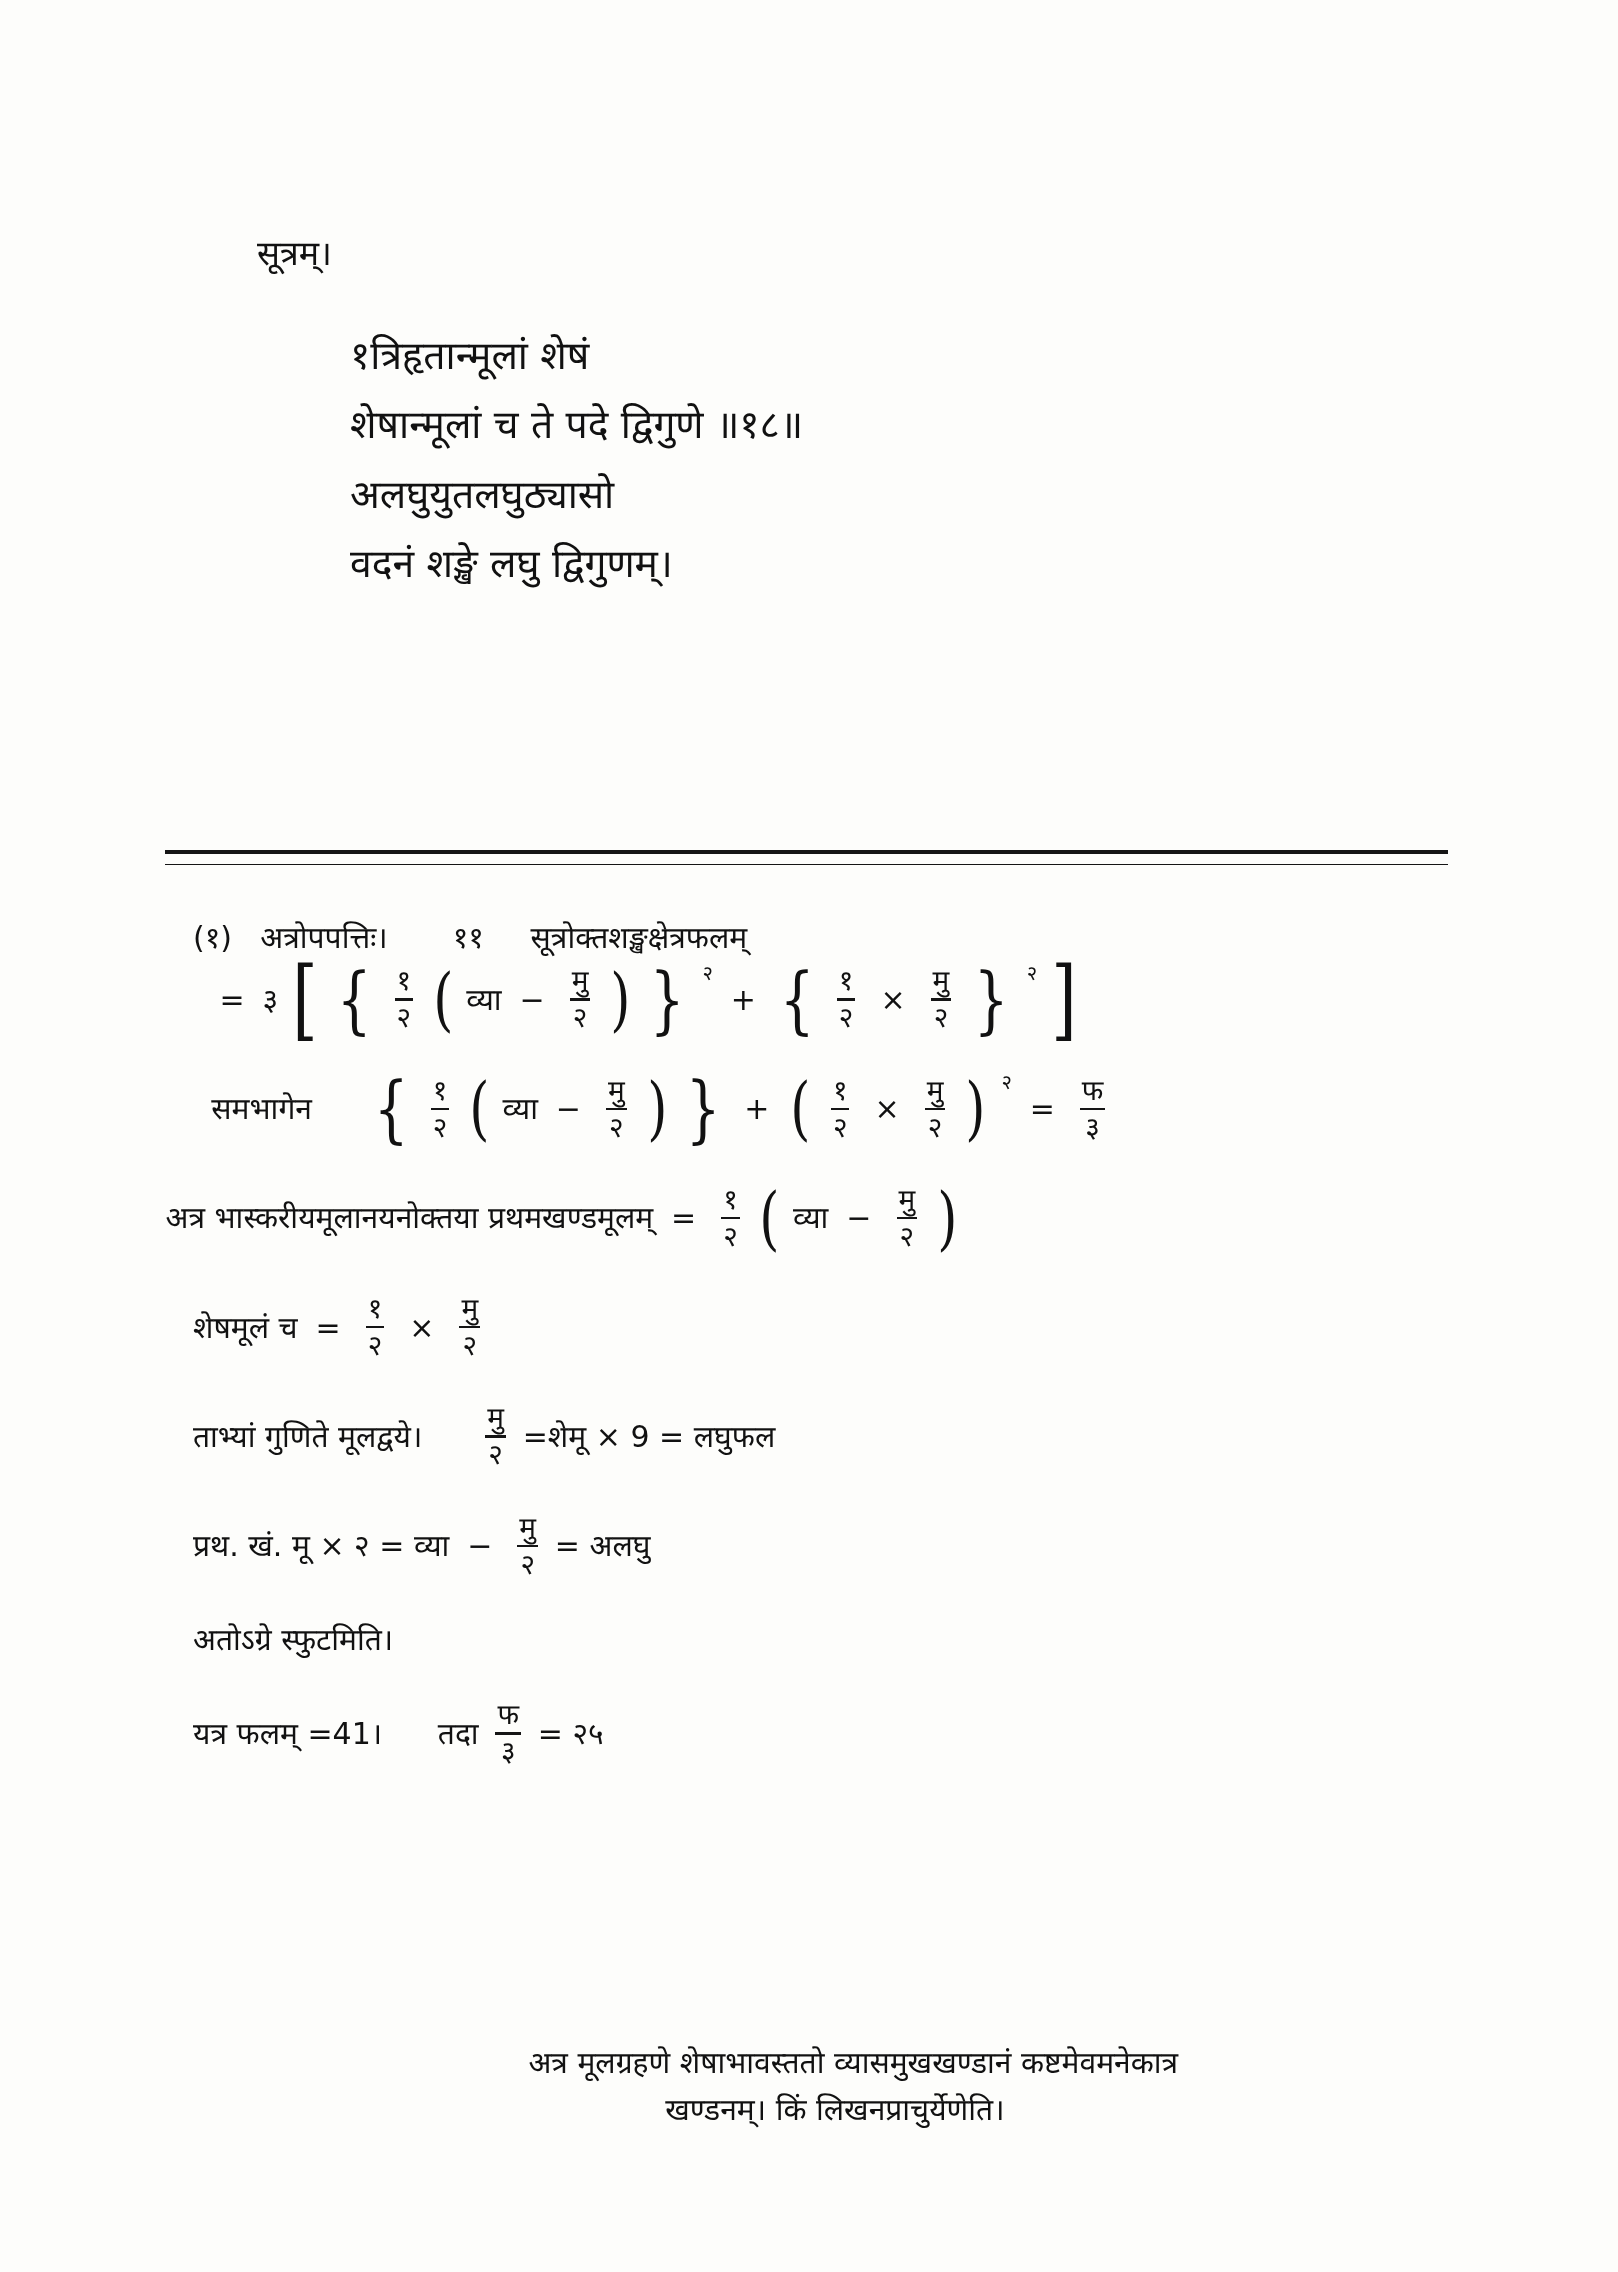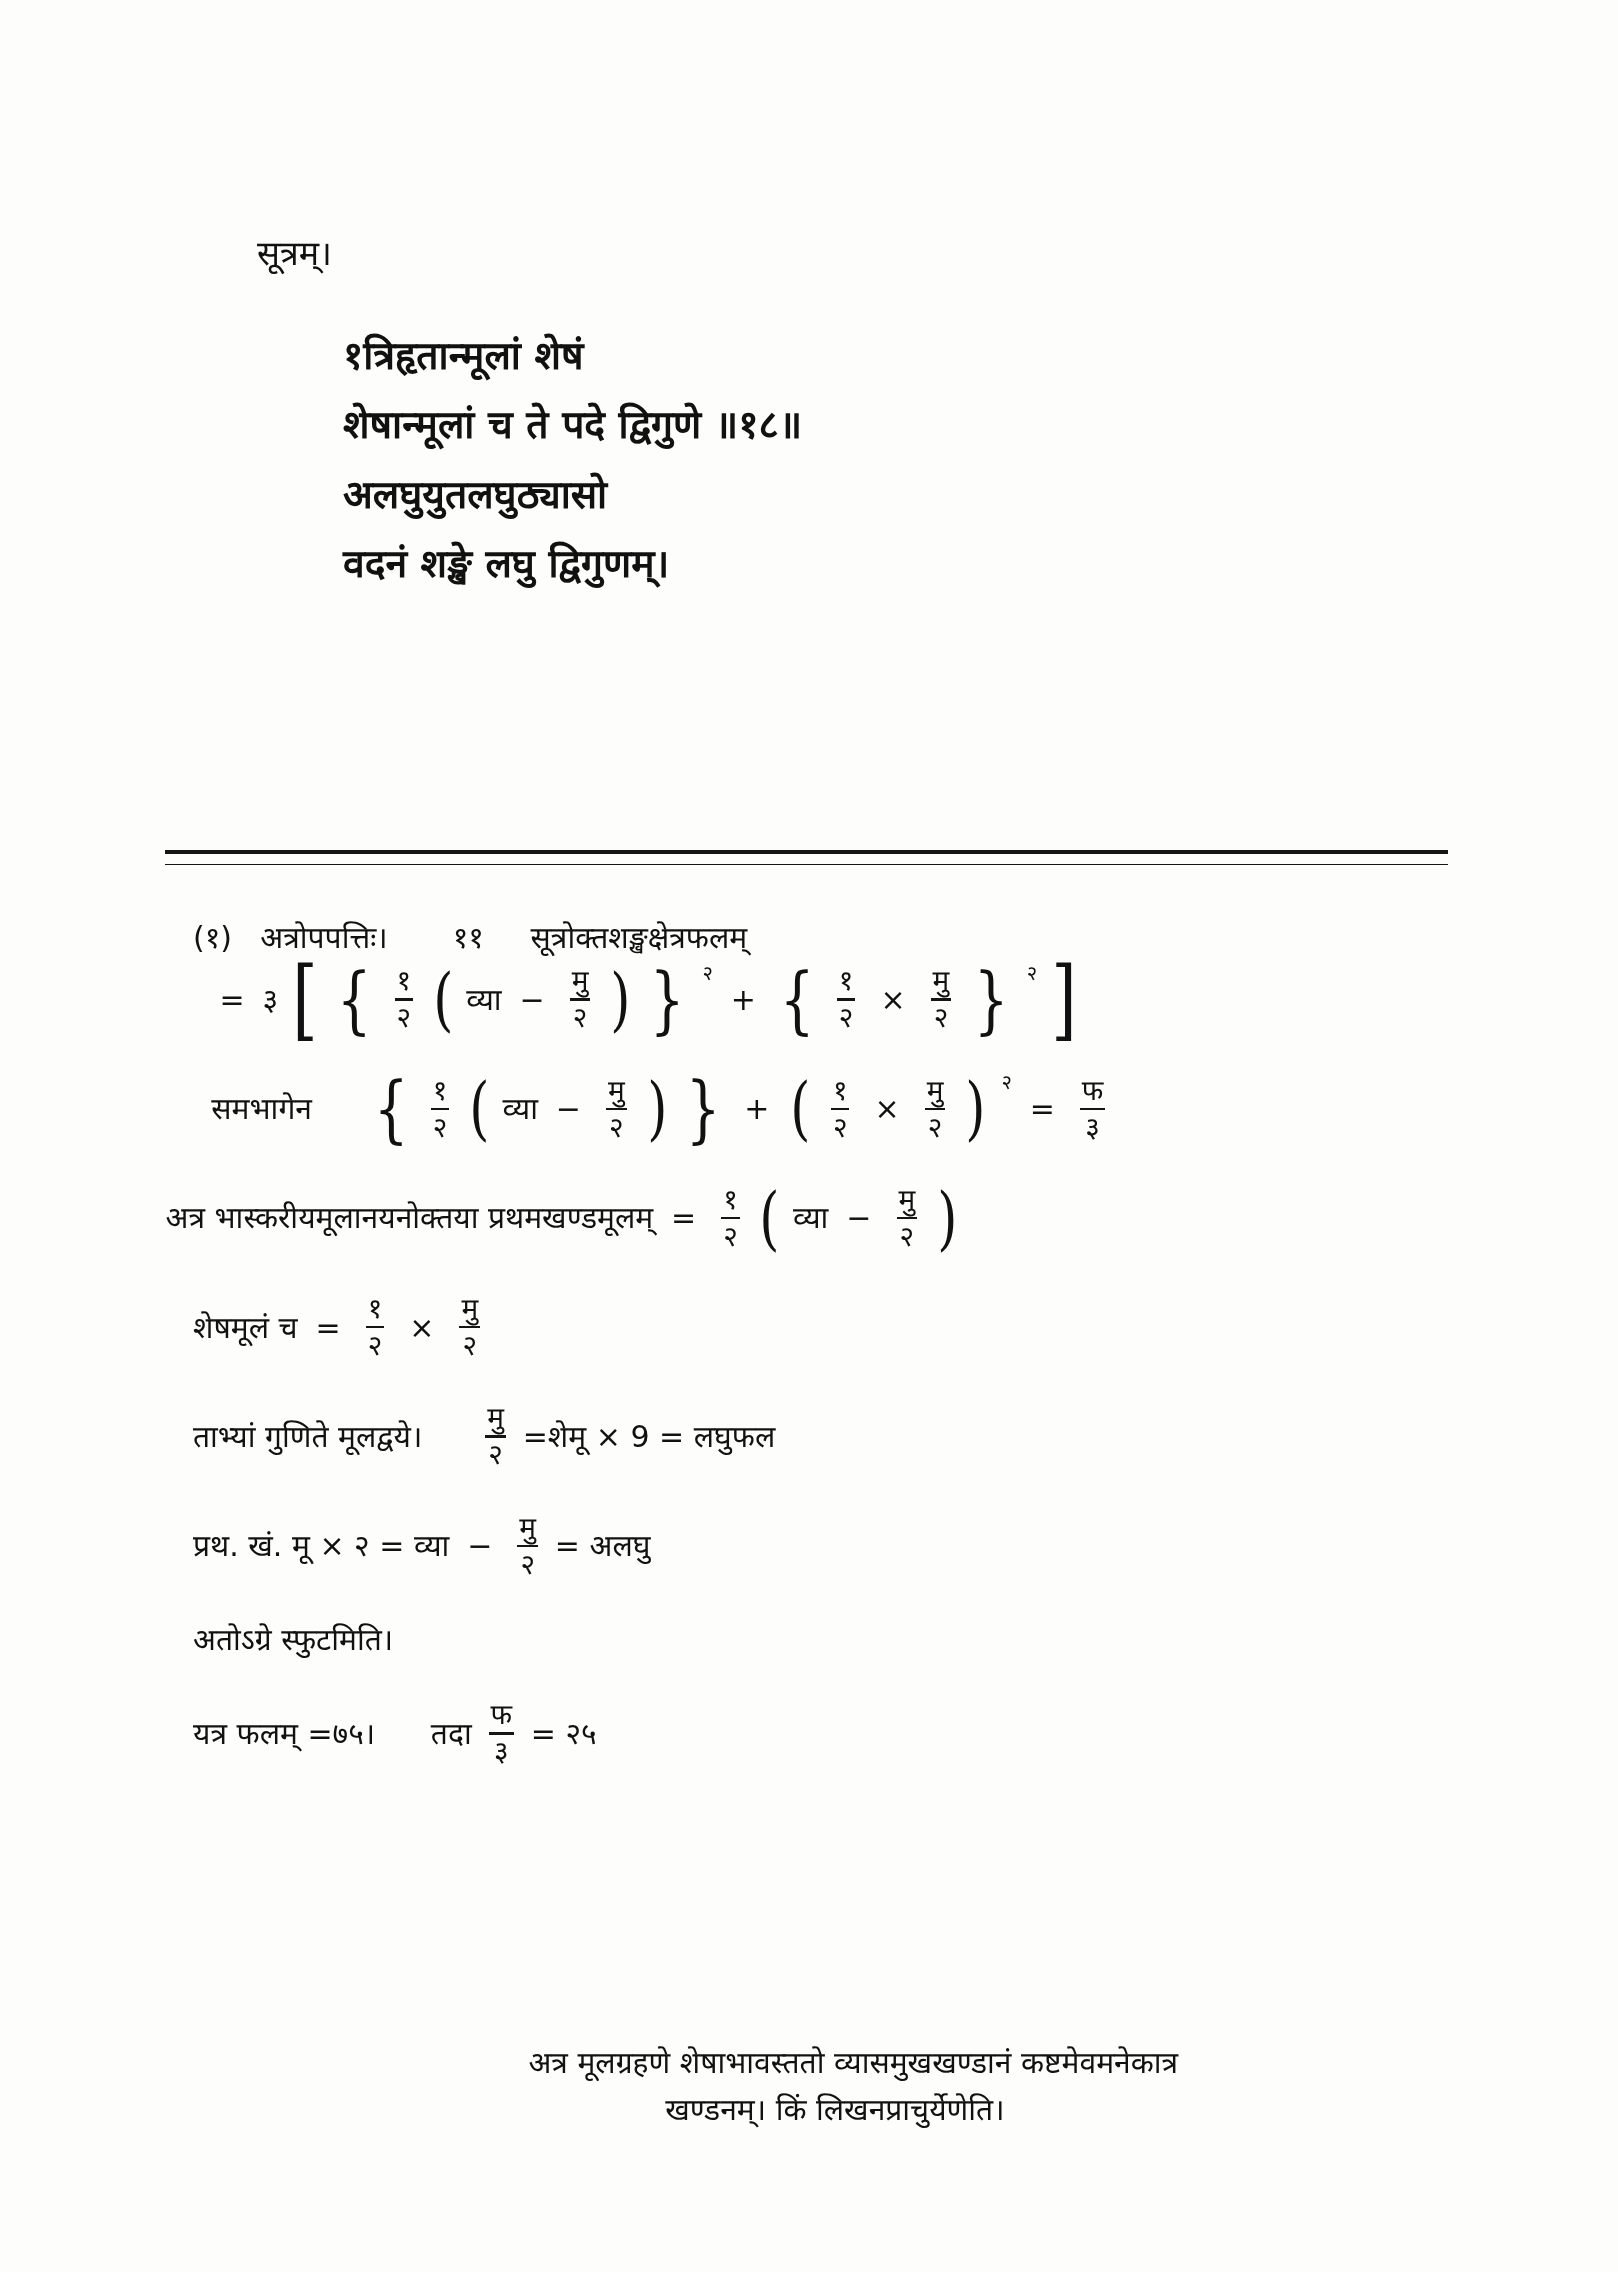--- a/index.html
+++ b/index.html
@@ -29,23 +29,22 @@
   }
   .sutra-label {
     position: absolute;
     top: 229px;
     left: 257px;
     font-size: 34px;
   }
   .verse-block {
     position: absolute;
     top: 321px;
-    left: 343px;
+    left: 350px;
     width: 1146px;
-    font-weight: bold;
   }
   .verse-line {
     font-size: 39px;
     line-height: 1.78;
     white-space: nowrap;
   }
   .rule {
     position: absolute;
     left: 165px;
     top: 850px;
@@ -307,21 +306,21 @@
         <span class="bar"></span>
         <span class="den">२</span>
       </span>
       <span class="txt">= अलघु</span>
     </div>
 
     <div class="line gap-lg">अतोऽग्रे स्फुटमिति।</div>
 
     <div class="line">
       <span class="txt">यत्र फलम्</span>
-      <span class="txt">=७५।</span>
+      <span class="txt">=41।</span>
       <span class="op" style="margin:0 18.3px;"></span>
       <span class="txt">तदा</span>
       <span class="frac">
         <span class="num">फ</span>
         <span class="bar"></span>
         <span class="den">३</span>
       </span>
       <span class="txt">= २५</span>
     </div>
 

